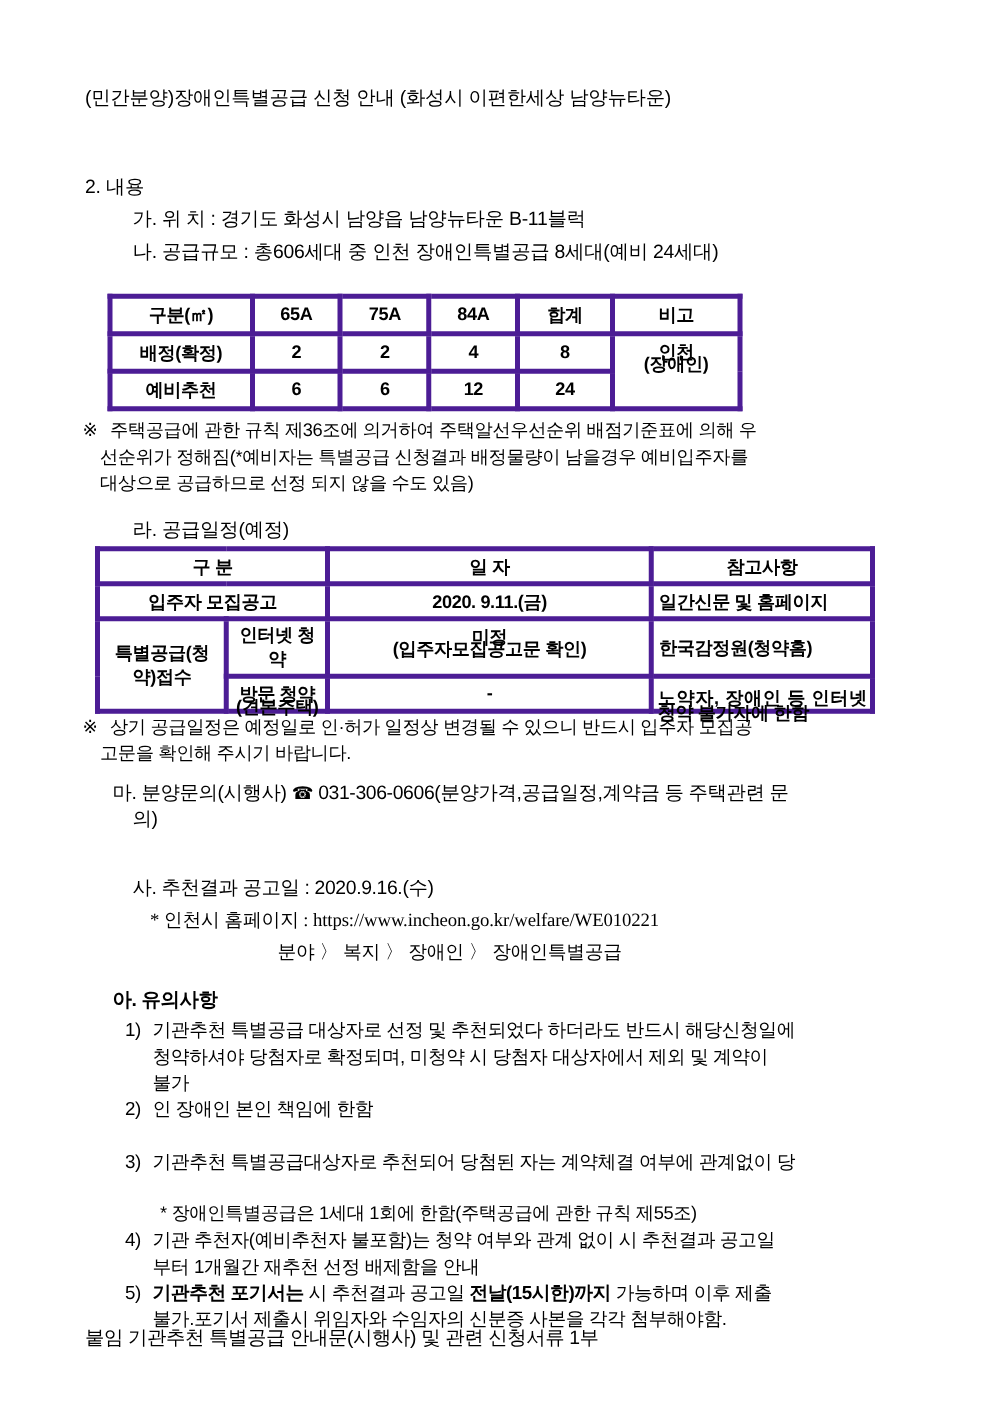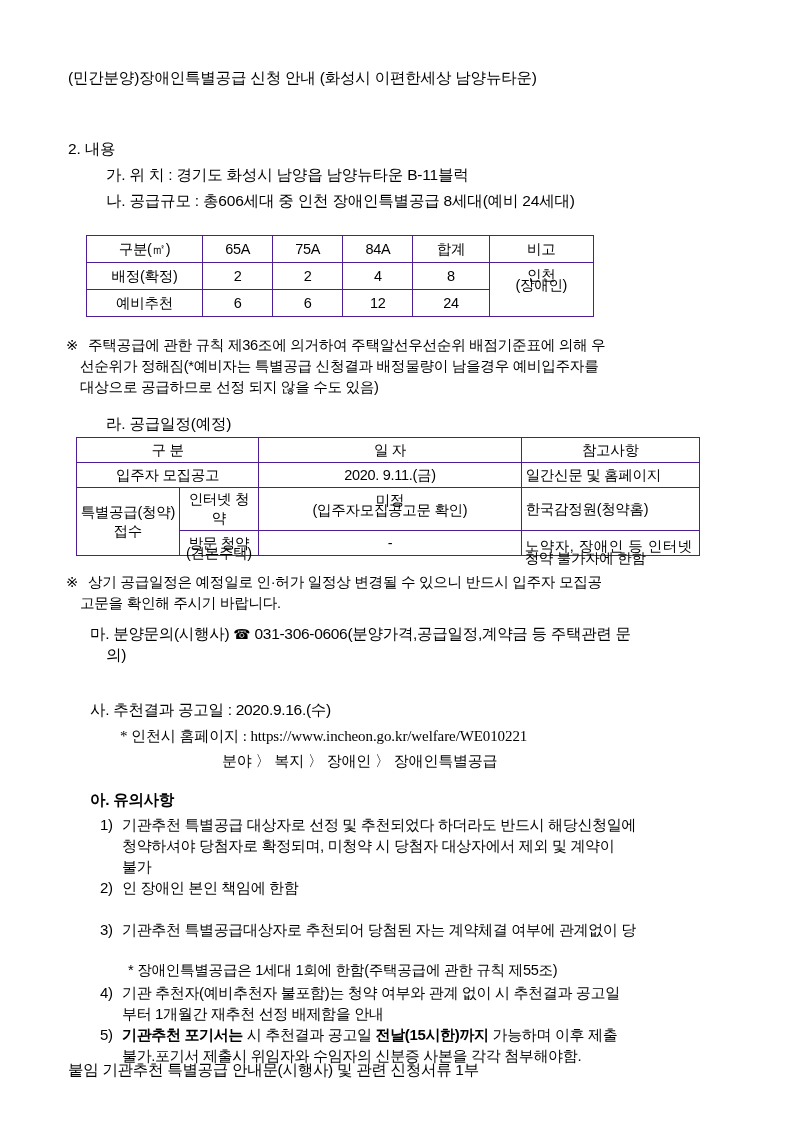--- a/index.html
+++ b/index.html
@@ -63,24 +63,24 @@
   }
   
   table.doc-table {
     position: absolute;
     border-collapse: collapse;
     font-size: 14.5px;
     letter-spacing: -0.3px;
     background: #fff;
   }
   table.doc-table td, table.doc-table th {
-    border: 1px solid #4c1d95;
+    border: 4px solid #4c1d95;
     text-align: center;
     vertical-align: middle;
-    font-weight: normal;
+    font-weight: bold;
     padding: 2px 3px;
   }
   #table-quota {
     left: 86px;
     top: 235px;
     width: 508px;
   }
   #table-quota td, #table-quota th {
     height: 22px;
   }
@@ -296,21 +296,21 @@
     </div>
   </div>
 
   <div class="contact-line" style="left:90px; top:624px; width:620px;">
     <span>마. 분양문의(시행사)</span>
     <span class="tel-glyph">☎</span>
     <span>031-306-0606</span><span>(분양가격,공급일정,계약금 등 주택관련 문</span>
     <span class="cont">의)</span>
   </div>
 
-  <div class="contact-line" style="left:90px; top:700px;">사. 추천결과 공고일 : 2020.9.16.(수)</div>
+  <div class="contact-line" style="left:106px; top:700px;">사. 추천결과 공고일 : 2020.9.16.(수)</div>
 
   <div class="url-line" style="left:120px; top:727px;">
     <span>* 인천시 홈페이지 : </span><span>https://www.incheon.go.kr/welfare/WE010221</span>
   </div>
 
   <div class="breadcrumb-line" style="left:222px; top:752px;">분야 〉 복지 〉 장애인 〉 장애인특별공급</div>
 
   <div class="caution-head" style="left:90px; top:790px;">아. 유의사항</div>
 
   <div class="caution-item" style="left:100px; top:814px;">

